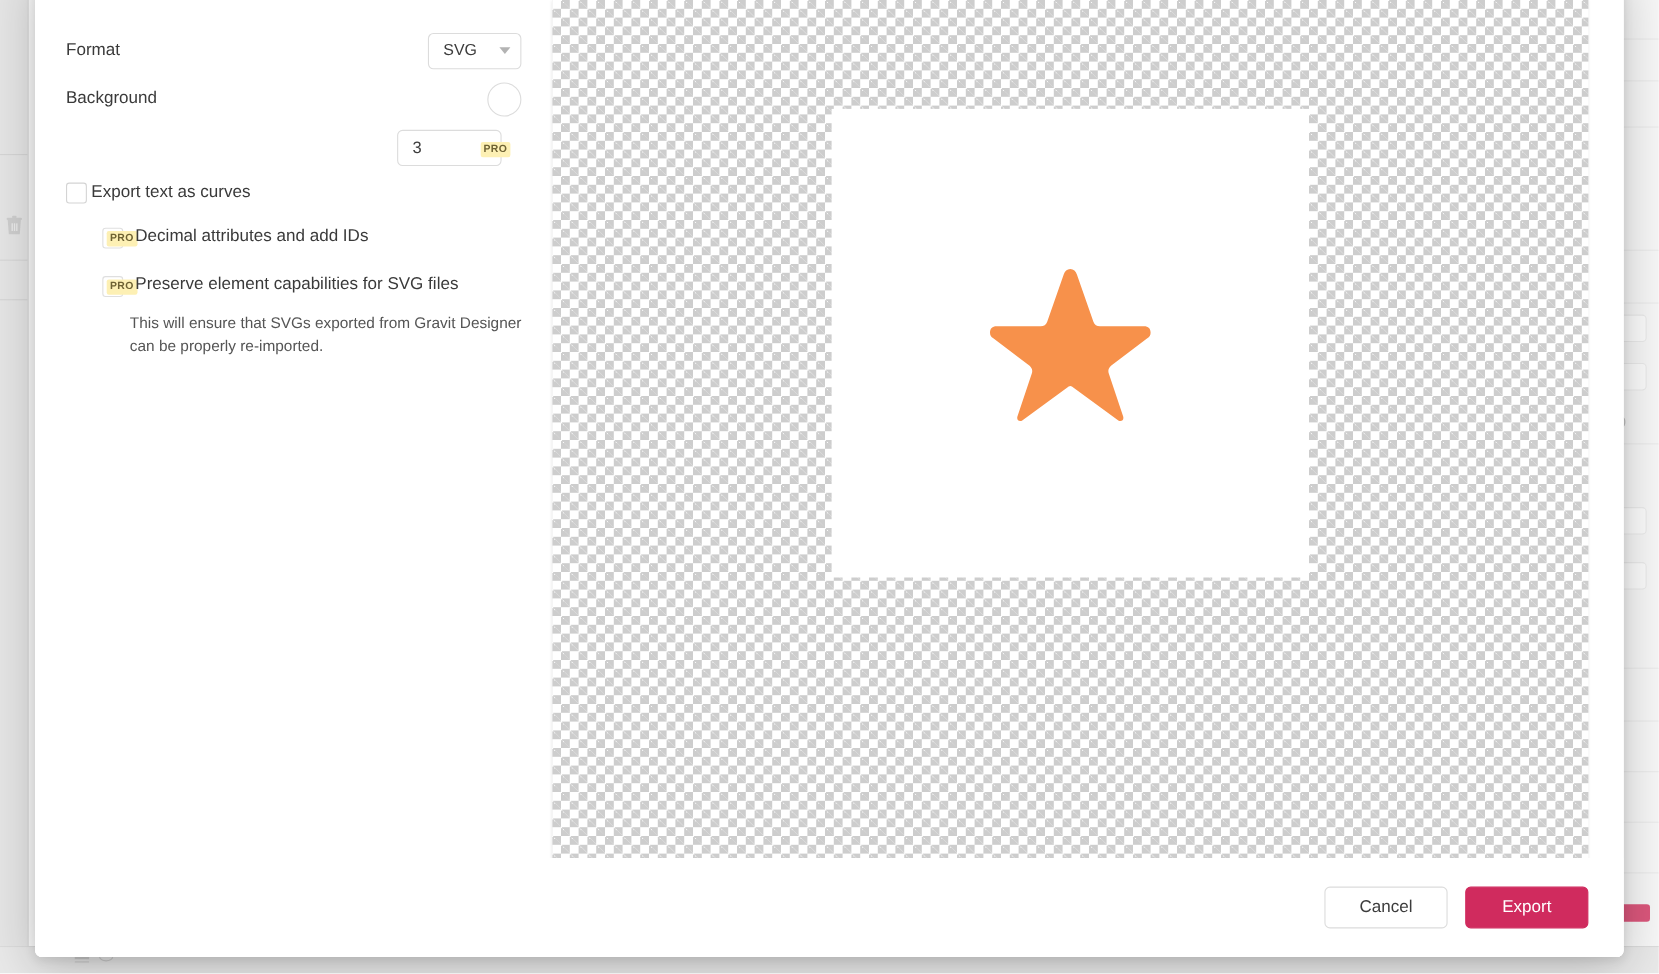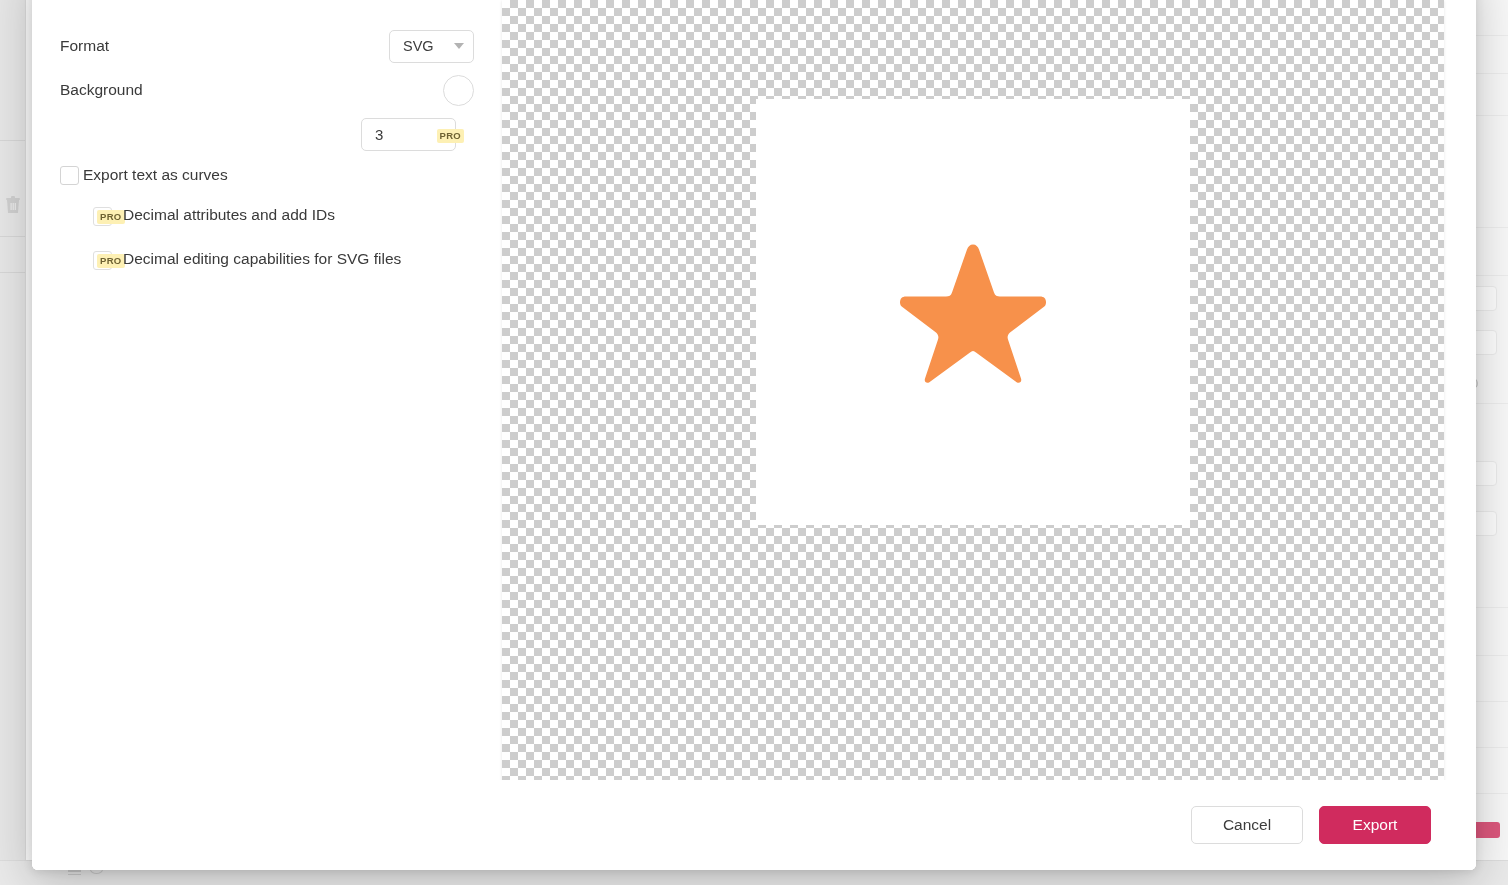--- a/index.html
+++ b/index.html
@@ -337,21 +337,21 @@
   .footer {
     position: absolute;
     left: 0;
     bottom: 0;
     width: 1444px;
     height: 90px;
     background: #ffffff;
     display: flex;
     align-items: center;
     justify-content: flex-end;
-    padding-right: 45px;
+    padding-right: 32px;
     gap: 16px;
   }
   .btn {
     height: 38px;
     border-radius: 5px;
     font-size: 15.5px;
     display: flex;
     align-items: center;
     justify-content: center;
     cursor: pointer;
@@ -504,22 +504,23 @@
 
       <div class="pro-row">
         <span class="pro-check"></span>
         <span class="pro-badge pro-tag">PRO</span>
         <span class="pro-text">Decimal attributes and add IDs</span>
       </div>
 
       <div class="pro-row">
         <span class="pro-check"></span>
         <span class="pro-badge pro-tag">PRO</span>
-        <span class="pro-text">Decimal editing capabilities for SVG files</span>
-      </div>
+        <span class="pro-text">Preserve element capabilities for SVG files</span>
+      </div>
+      <div class="pro-desc">This will ensure that SVGs exported from Gravit Designer can be properly re-imported.</div>
     </div>
 
     <div class="preview-wrap">
       <div class="preview">
         <div class="artboard">
           <svg class="star" viewBox="0 0 150 143">
             <path d="M75 4
                      C78 4 80 6 81 9
                      L96 52
                      C97 55 99 56 102 56

